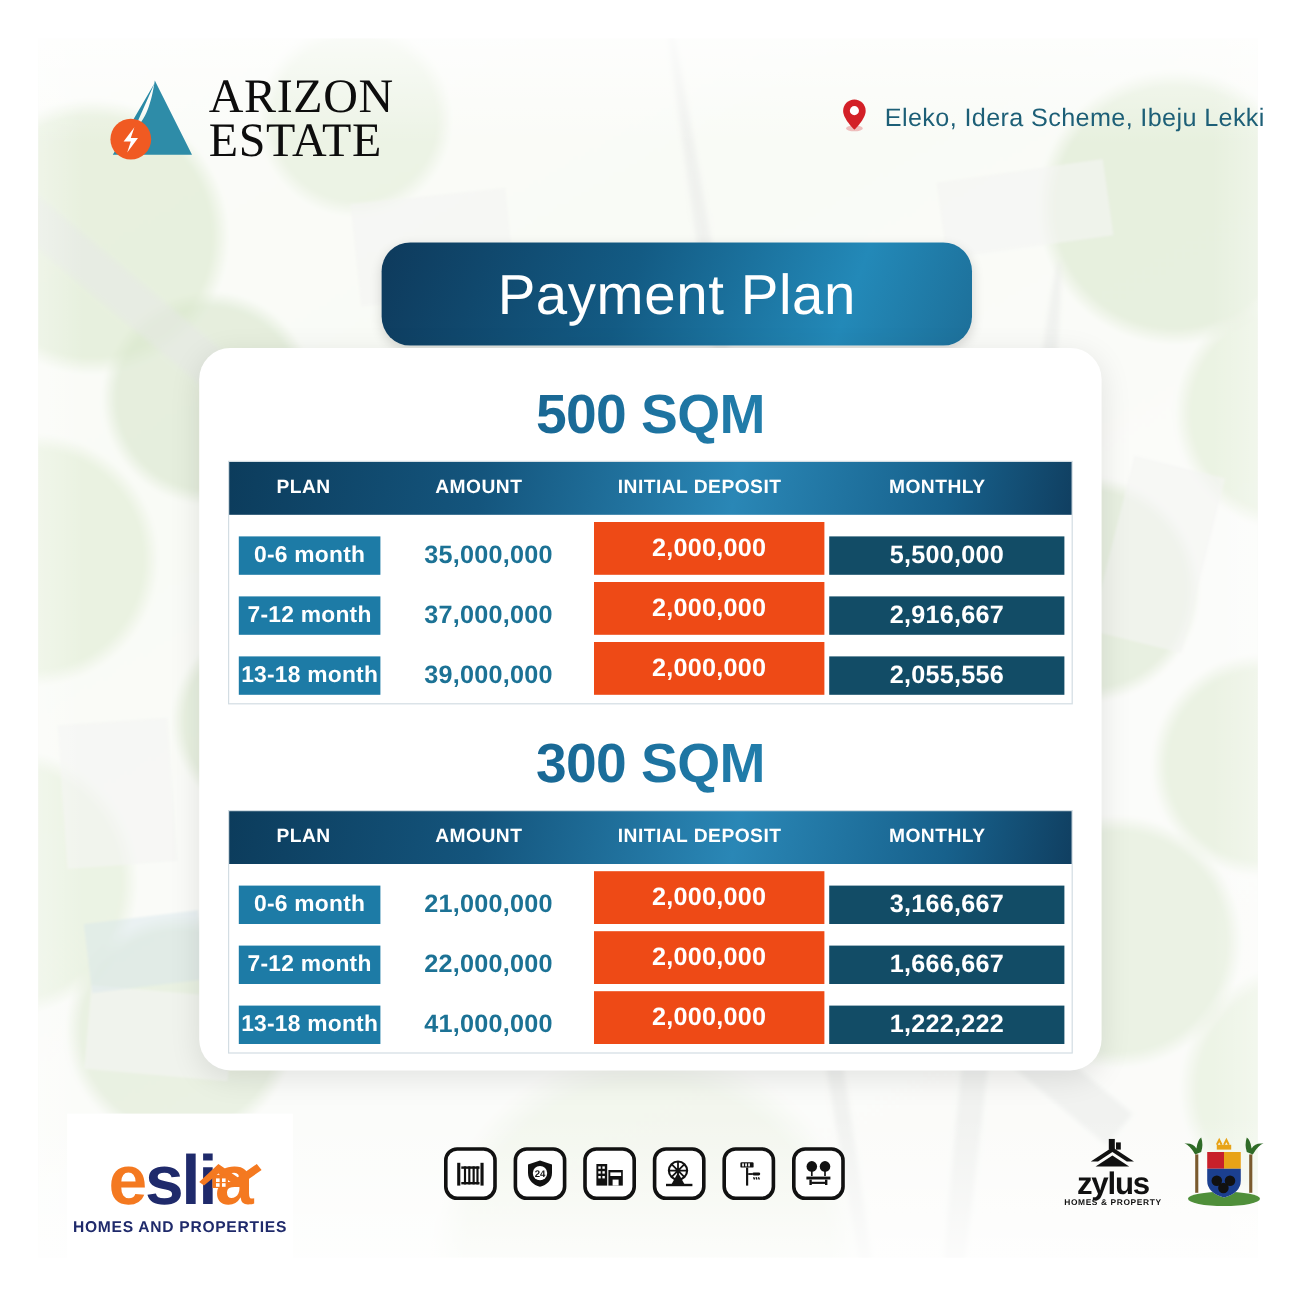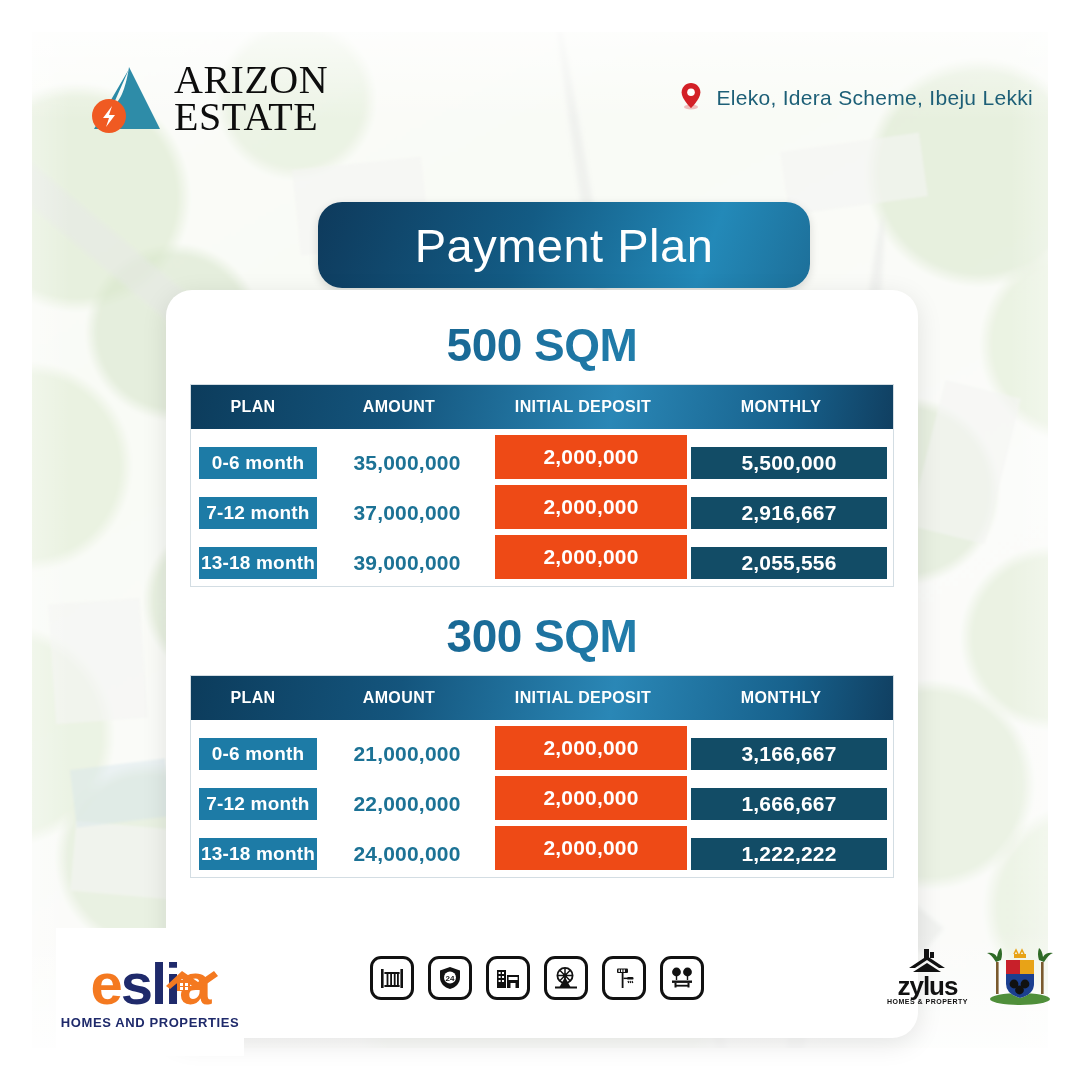--- a/index.html
+++ b/index.html
@@ -104,21 +104,21 @@
     display: flex; flex-direction: column;
     font-family: "Liberation Serif", serif;
     color: #0d0d0d;
     line-height: .92;
     letter-spacing: .5px;
   }
   .brand-text .l1 { font-size: 40px; }
   .brand-text .l2 { font-size: 40px; }
 
   .location {
-    position: absolute; right: 47px; top: 26px;
+    position: absolute; right: 26px; top: 26px;
     display: flex; align-items: center; gap: 14px;
   }
   .location .label {
     font-size: 21px;
     color: #1d5f77;
     letter-spacing: .3px;
   }
 
   
   .title-banner {
@@ -131,21 +131,21 @@
   }
   .title-banner .txt {
     color: #ffffff;
     font-size: 47px;
     letter-spacing: .5px;
   }
 
   
   .card {
     position: absolute; left: 166px; top: 290px;
-    width: 752px; height: 748px;
+    width: 752px; height: 602px;
     background: #ffffff;
     border-radius: 26px;
     box-shadow: 0 6px 26px rgba(0,0,0,.10);
     padding: 26px 24px 20px;
   }
 
   .sqm-title {
     text-align: center;
     font-size: 46px;
     font-weight: bold;
@@ -355,21 +355,21 @@
         <div class="cell cell-monthly">3,166,667</div>
       </div>
       <div class="trow">
         <div class="cell cell-plan">7-12 month</div>
         <div class="cell cell-amount">22,000,000</div>
         <div class="cell cell-deposit">2,000,000</div>
         <div class="cell cell-monthly">1,666,667</div>
       </div>
       <div class="trow">
         <div class="cell cell-plan">13-18 month</div>
-        <div class="cell cell-amount">24,000,000</div>
+        <div class="cell cell-amount">41,000,000</div>
         <div class="cell cell-deposit">2,000,000</div>
         <div class="cell cell-monthly">1,222,222</div>
       </div>
     </div>
 
   </div>
 
   <div class="footer">
 
     <div class="eslia">

